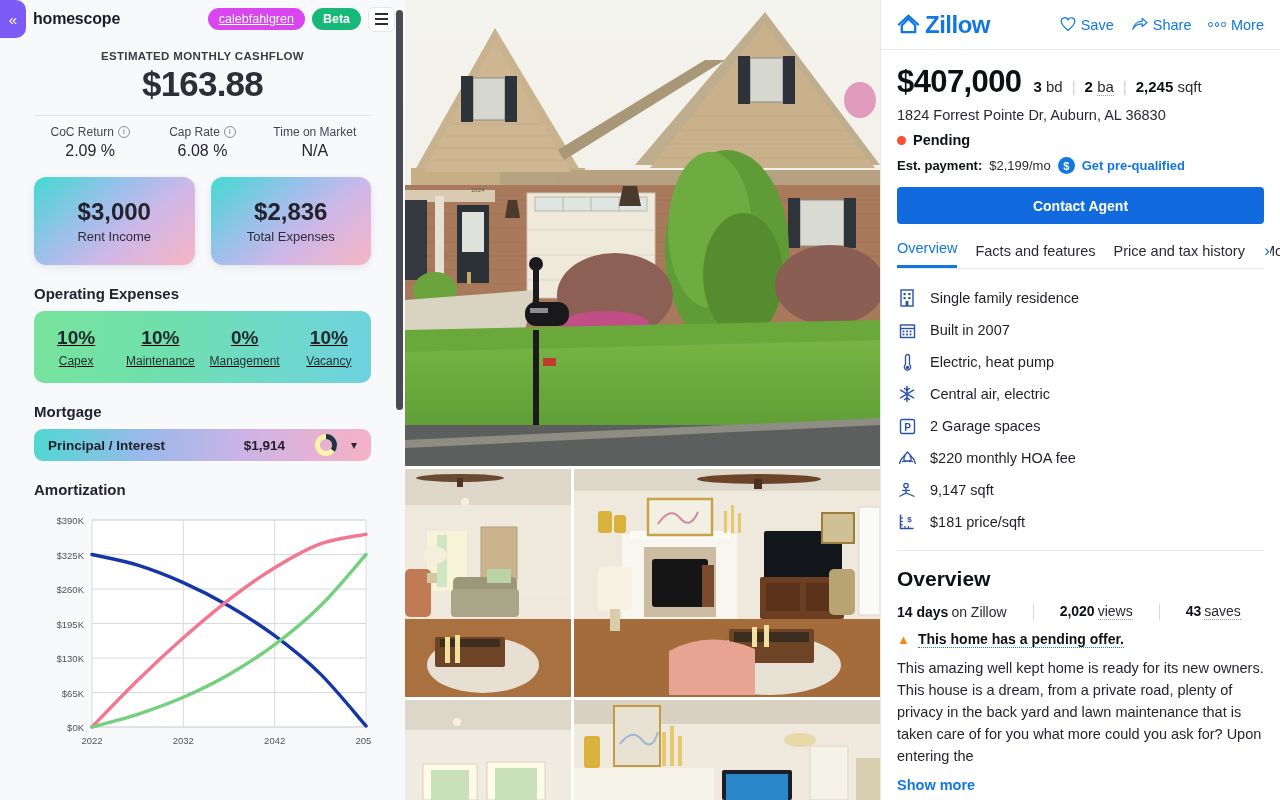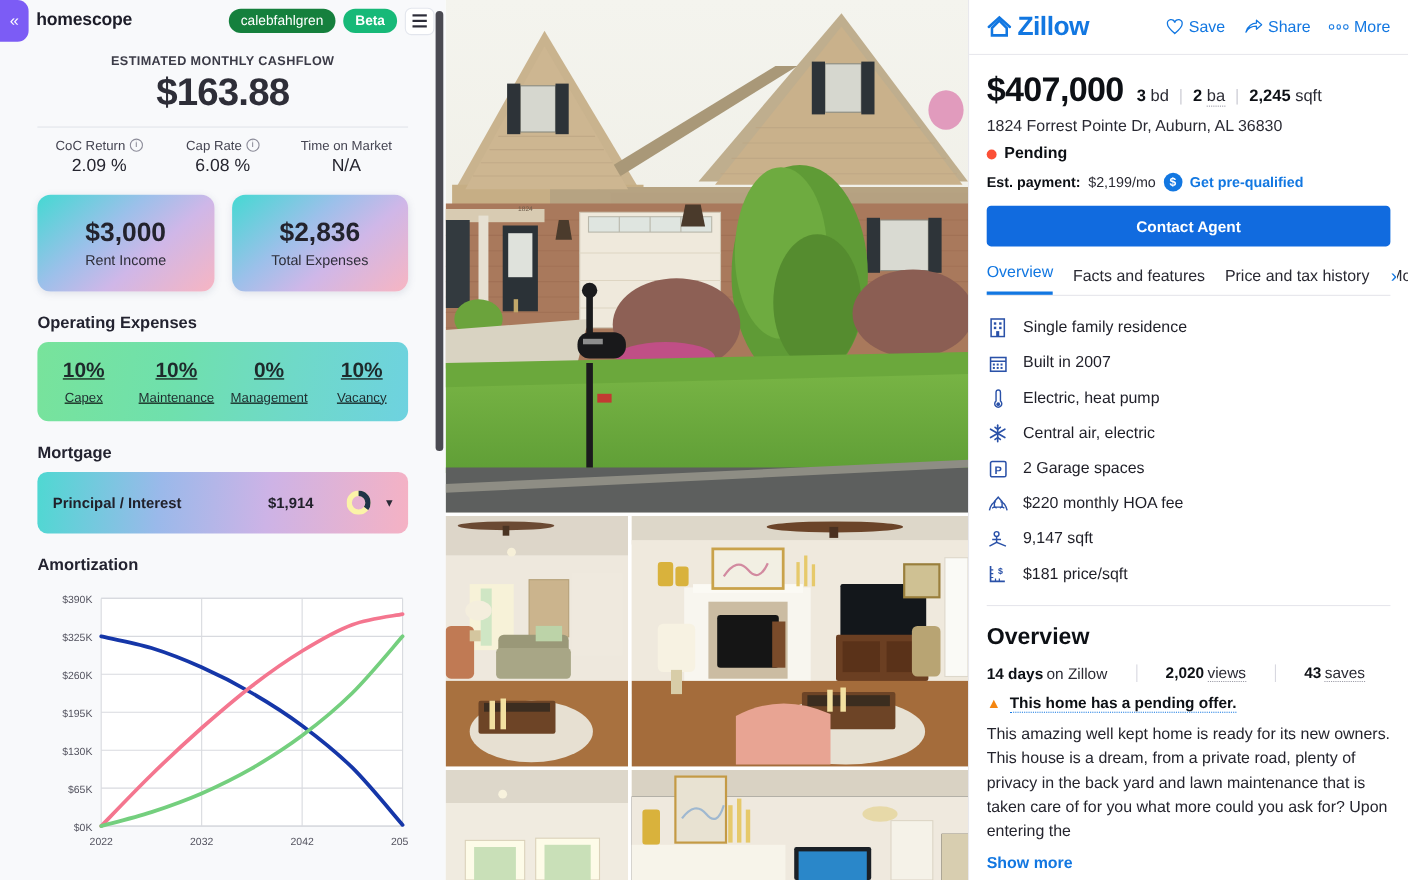--- a/index.html
+++ b/index.html
@@ -21,22 +21,22 @@
     display: flex; align-items: center; justify-content: center;
     color: #fff; font-size: 15px; cursor: pointer; z-index: 5;
   }
   .lp-header {
     height: 38px; display: flex; align-items: center;
     padding-left: 33px; padding-right: 10px; background: #f8f9fb;
   }
   .lp-logo { font-size: 16px; font-weight: bold; color: #1c1c28; letter-spacing: -0.2px; }
   .lp-header-right { margin-left: auto; display: flex; align-items: center; gap: 7px; }
   .badge-user {
-    background: #15803d; color: #fff; font-size: 12.5px;
-    padding: 4px 11px; border-radius: 999px; font-weight: 500;
+    background: #d946ef; color: #fff; font-size: 12.5px;
+    padding: 4px 11px; border-radius: 999px; font-weight: 500; text-decoration: underline;
   }
   .badge-beta {
     background: #17b978; color: #fff; font-size: 12.5px;
     padding: 4px 11px; border-radius: 999px; font-weight: 600;
   }
   .hamburger {
     width: 27px; height: 25px; border: 1px solid #e3e6ed; border-radius: 6px;
     background: #fff; display: flex; flex-direction: column;
     align-items: center; justify-content: center; gap: 3px; cursor: pointer;
   }
@@ -89,21 +89,21 @@
     text-decoration: underline;
   }
   .opex-cell {
     flex: 1; display: flex; flex-direction: column;
     align-items: center; justify-content: center; gap: 5px;
   }
   .opex-cell .p { font-size: 19px; font-weight: bold; color: #1e2a2c; }
   .opex-cell .n { font-size: 12px; color: #1f2d2f; }
 
   .mortgage-row {
-    margin-top: 9px; height: 56px; border-radius: 9px;
+    margin-top: 9px; height: 32px; border-radius: 9px;
     background: linear-gradient(95deg, #4fd8d2 0%, #9ab9ea 33%, #cdb3e6 62%, #f5b2c4 100%);
     display: flex; align-items: center; padding: 0 14px; cursor: pointer;
   }
   .mortgage-row .mlab { font-size: 13.5px; font-weight: bold; color: #21212b; }
   .mortgage-row .mval { font-size: 13.5px; font-weight: bold; color: #21212b; margin-left: auto; }
   .donut { width: 22px; height: 22px; margin-left: 30px; }
   .chev { margin-left: 14px; color: #2a2a36; font-size: 12px; }
 
   .chart-wrap { margin-top: 14px; width: 100%; }
 

